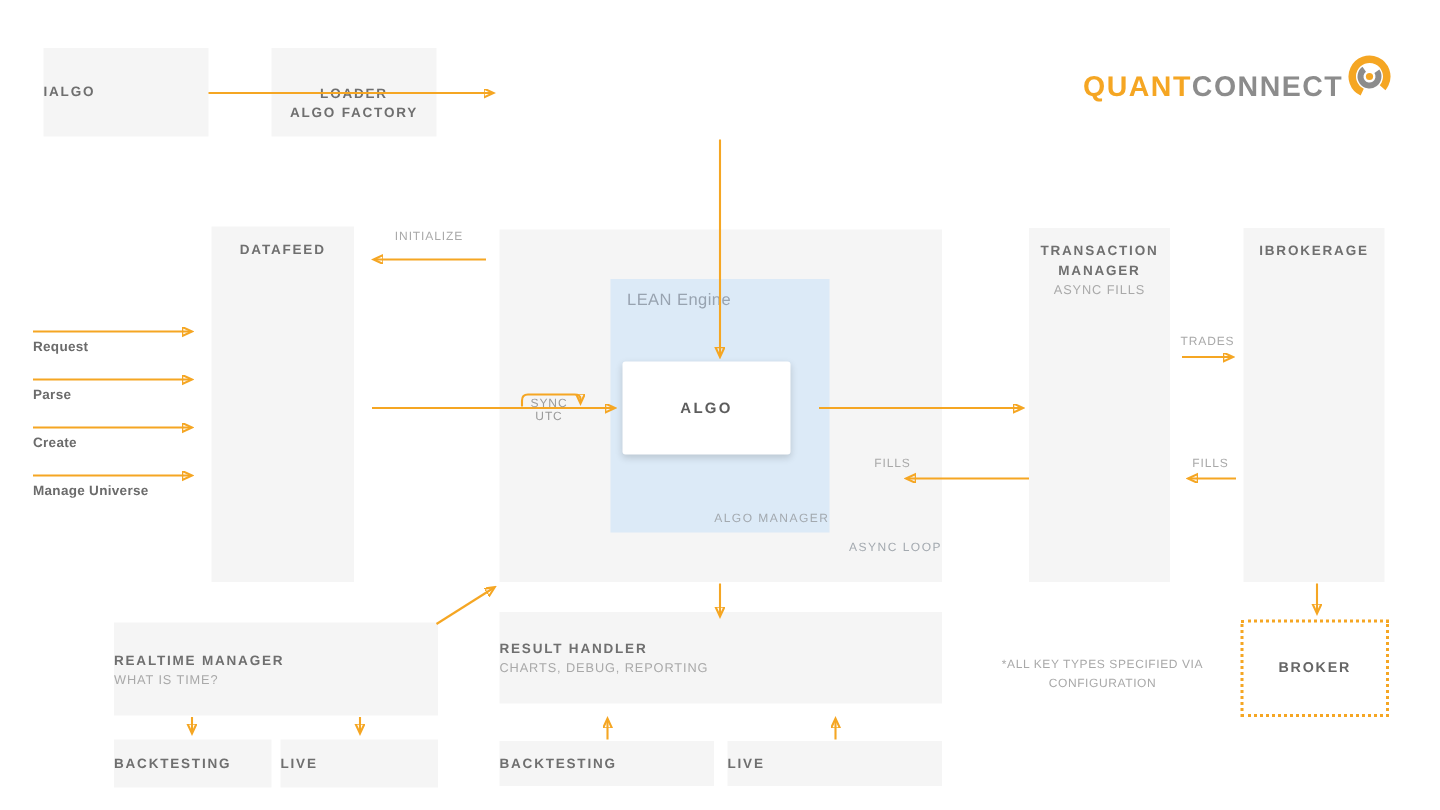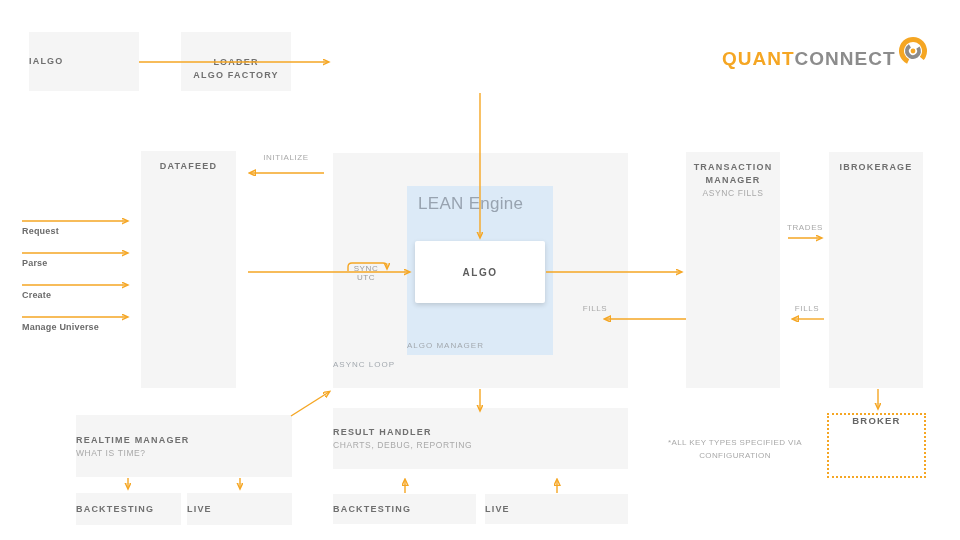--- a/index.html
+++ b/index.html
@@ -21,33 +21,33 @@
   .edge-label{
     position:absolute;z-index:3;font-size:8px;color:#a9a9a9;letter-spacing:0.6px;
     text-align:center;
   }
   .side-label{
     position:absolute;z-index:3;font-size:9px;font-weight:600;color:#6b6b6b;letter-spacing:0.2px;
   }
   #arrow-layer{position:absolute;left:0;top:0;z-index:2;}
   #arrow-layer line, #arrow-layer path{stroke:#F5A623;stroke-width:1.4;fill:none;}
   .lean-box{position:absolute;background:#dcEAf7;z-index:1;}
-  .lean-title{position:absolute;left:11px;top:8px;font-size:17px;color:#98a3b0;letter-spacing:0.3px;}
+  .lean-title{position:absolute;left:11px;top:8px;font-size:11px;color:#98a3b0;letter-spacing:0.3px;}
   .algo-box{
     position:absolute;background:#ffffff;z-index:2;border-radius:2px;
     box-shadow:0 2px 5px rgba(0,0,0,0.15);
     display:flex;align-items:center;justify-content:center;
   }
   .algo-label{font-size:10px;font-weight:bold;color:#5d5d5d;letter-spacing:1.5px;}
   .small-caps-label{
-    position:absolute;z-index:2;font-size:8px;color:#a3a9af;letter-spacing:1px;text-align:left;
+    position:absolute;z-index:2;font-size:8px;color:#a3a9af;letter-spacing:1px;text-align:right;
   }
   .broker-box{
     position:absolute;background:#ffffff;border:2px dotted #F5A623;z-index:1;box-sizing:border-box;
-    display:flex;align-items:flex-start;justify-content:center;
+    display:flex;align-items:center;justify-content:center;
   }
   .broker-title{font-size:9.5px;font-weight:bold;color:#666;letter-spacing:1.2px;}
   .note{
     position:absolute;z-index:3;font-size:8px;color:#a9a9a9;letter-spacing:0.4px;
     text-align:center;line-height:13px;
   }
   #logo{position:absolute;left:722px;top:36px;z-index:3;display:flex;align-items:flex-end;}
   .logo-text{font-size:19px;font-weight:bold;letter-spacing:1px;line-height:26px;}
   .logo-quant{color:#F5A623;}
   .logo-connect{color:#8c8c8c;}
@@ -81,21 +81,21 @@
   <div class="box top-title" style="left:141px;top:151px;width:95px;height:237px;">
     <div class="box-title">DATAFEED</div>
   </div>
 
   <div class="box" style="left:333px;top:153px;width:295px;height:235px;"></div>
 
   <div class="lean-box" style="left:407px;top:186px;width:146px;height:169px;">
     <div class="lean-title">LEAN Engine</div>
   </div>
 
-  <div class="algo-box" style="left:415px;top:241px;width:130px;height:62px;">
+  <div class="algo-box" style="left:415px;top:241px;width:112px;height:62px;">
     <div class="algo-label">ALGO</div>
   </div>
 
   <div class="small-caps-label" style="left:407px;top:341px;width:146px;">ALGO MANAGER</div>
   <div class="small-caps-label" style="left:333px;top:360px;width:295px;">ASYNC LOOP</div>
 
   <div class="box top-title" style="left:686px;top:152px;width:94px;height:236px;flex-direction:column;align-items:center;justify-content:flex-start;">
     <div class="box-title">TRANSACTION</div>
     <div class="box-title">MANAGER</div>
     <div class="box-subtitle">ASYNC FILLS</div>

